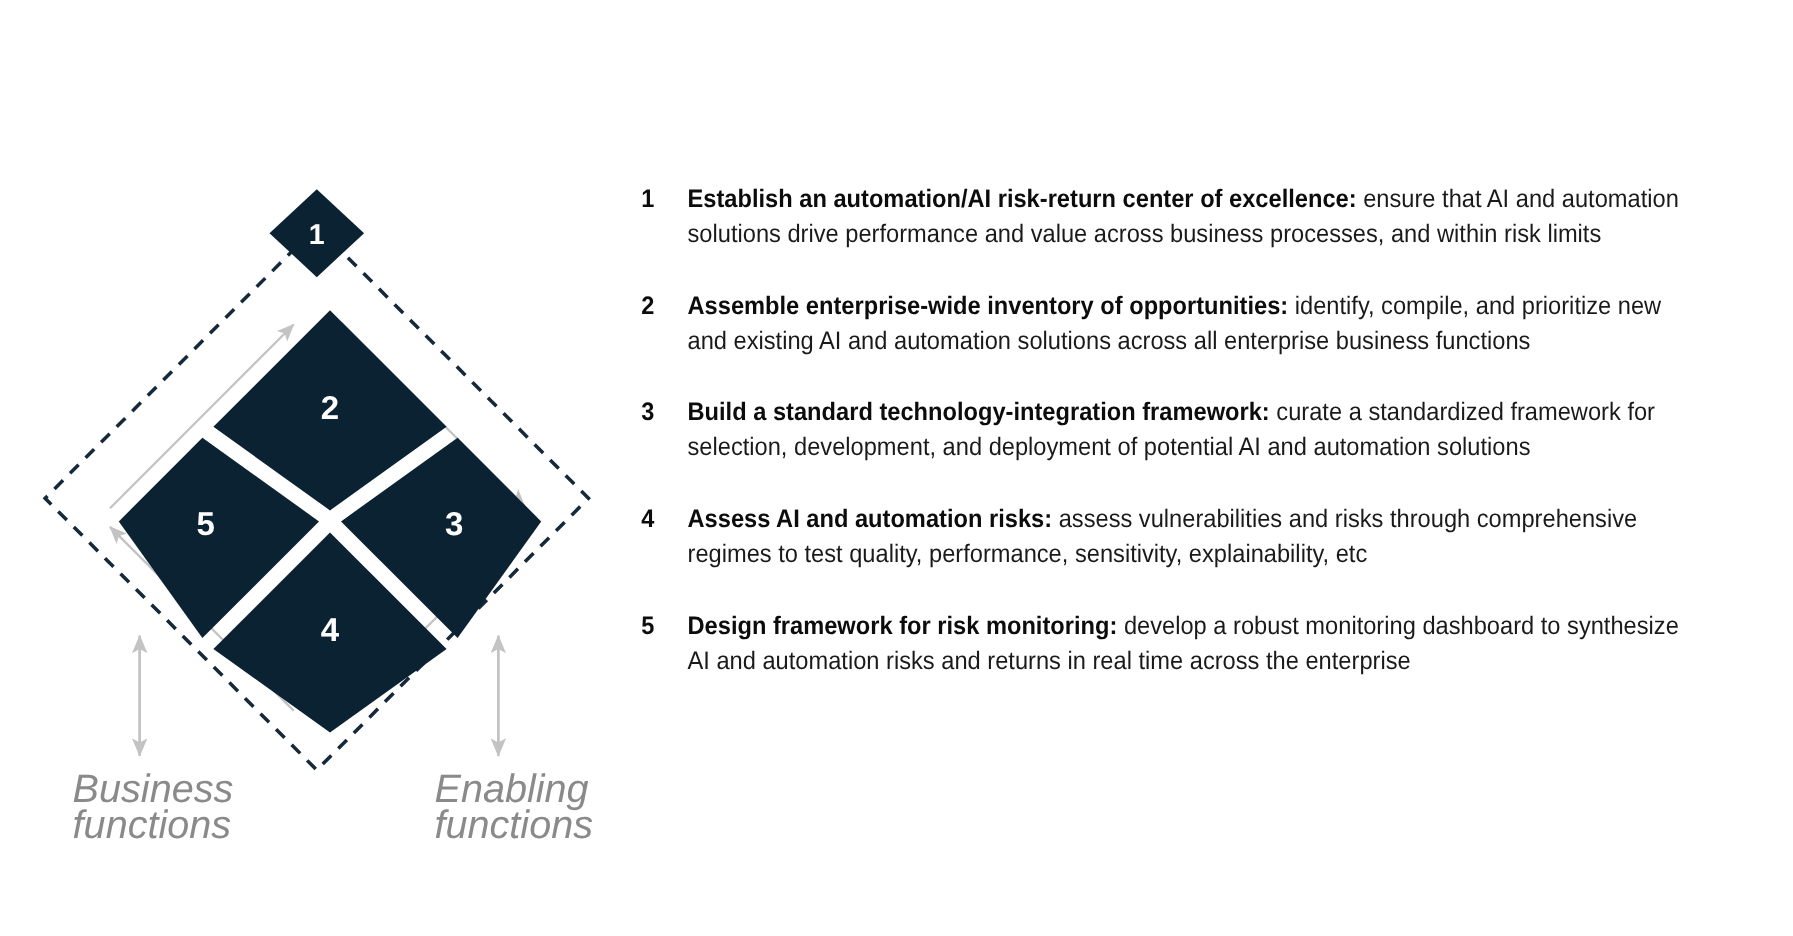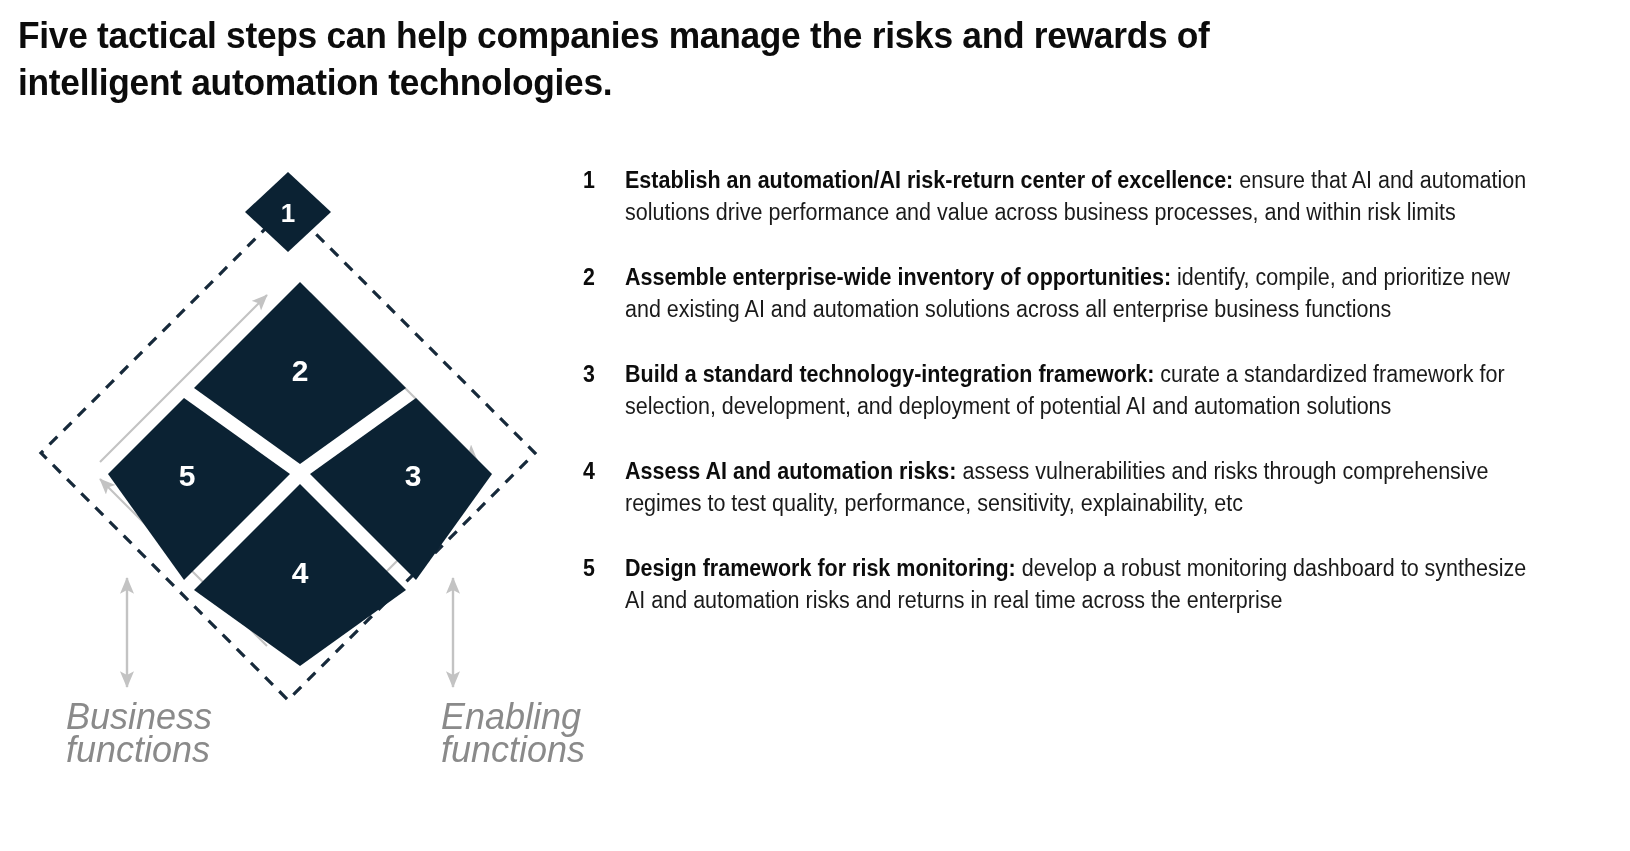--- a/index.html
+++ b/index.html
@@ -69,21 +69,21 @@
   .axis-label {
     position: absolute;
     font-family: "Liberation Sans", sans-serif;
     font-style: italic;
     font-size: 36px;
     line-height: 33px;
     color: #8a8a8a;
     white-space: pre-line;
   }
   .axis-label.left  { left: 46px;  top: 550px; }
-  .axis-label.right { left: 375px; top: 550px; margin-left: 46px; }
+  .axis-label.right { left: 375px; top: 550px; }
 
   
   .steps {
     position: absolute;
     left: 583px;
     top: 164px;
     width: 1030px;
   }
   .step {
     position: relative;
@@ -114,24 +114,20 @@
   .step-lead {
     font-weight: bold;
     color: #0c0c0c;
   }
 </style>
 </head>
 <body>
 
 <div id="page">
 
-  <div class="title-block">
-    <div class="title-line">Five tactical steps can help companies manage the risks and rewards of</div>
-    <div class="title-line">intelligent automation technologies.</div>
-  </div>
 
   <div class="diagram">
     <svg width="545" height="640" viewBox="0 0 545 640" xmlns="http://www.w3.org/2000/svg">
       <defs>
         <marker id="ah" markerWidth="9" markerHeight="9" refX="7.2" refY="3.2" orient="auto" markerUnits="strokeWidth">
           <path d="M0,0 L7.6,3.2 L0,6.4 L1.7,3.2 z" fill="#c3c3c3"></path>
         </marker>
       </defs>
 
       <polygon points="268,56 515,303 268,550 21,303" fill="none" stroke="#16293a" stroke-width="3.2" stroke-dasharray="11 9" stroke-linecap="butt"></polygon>

